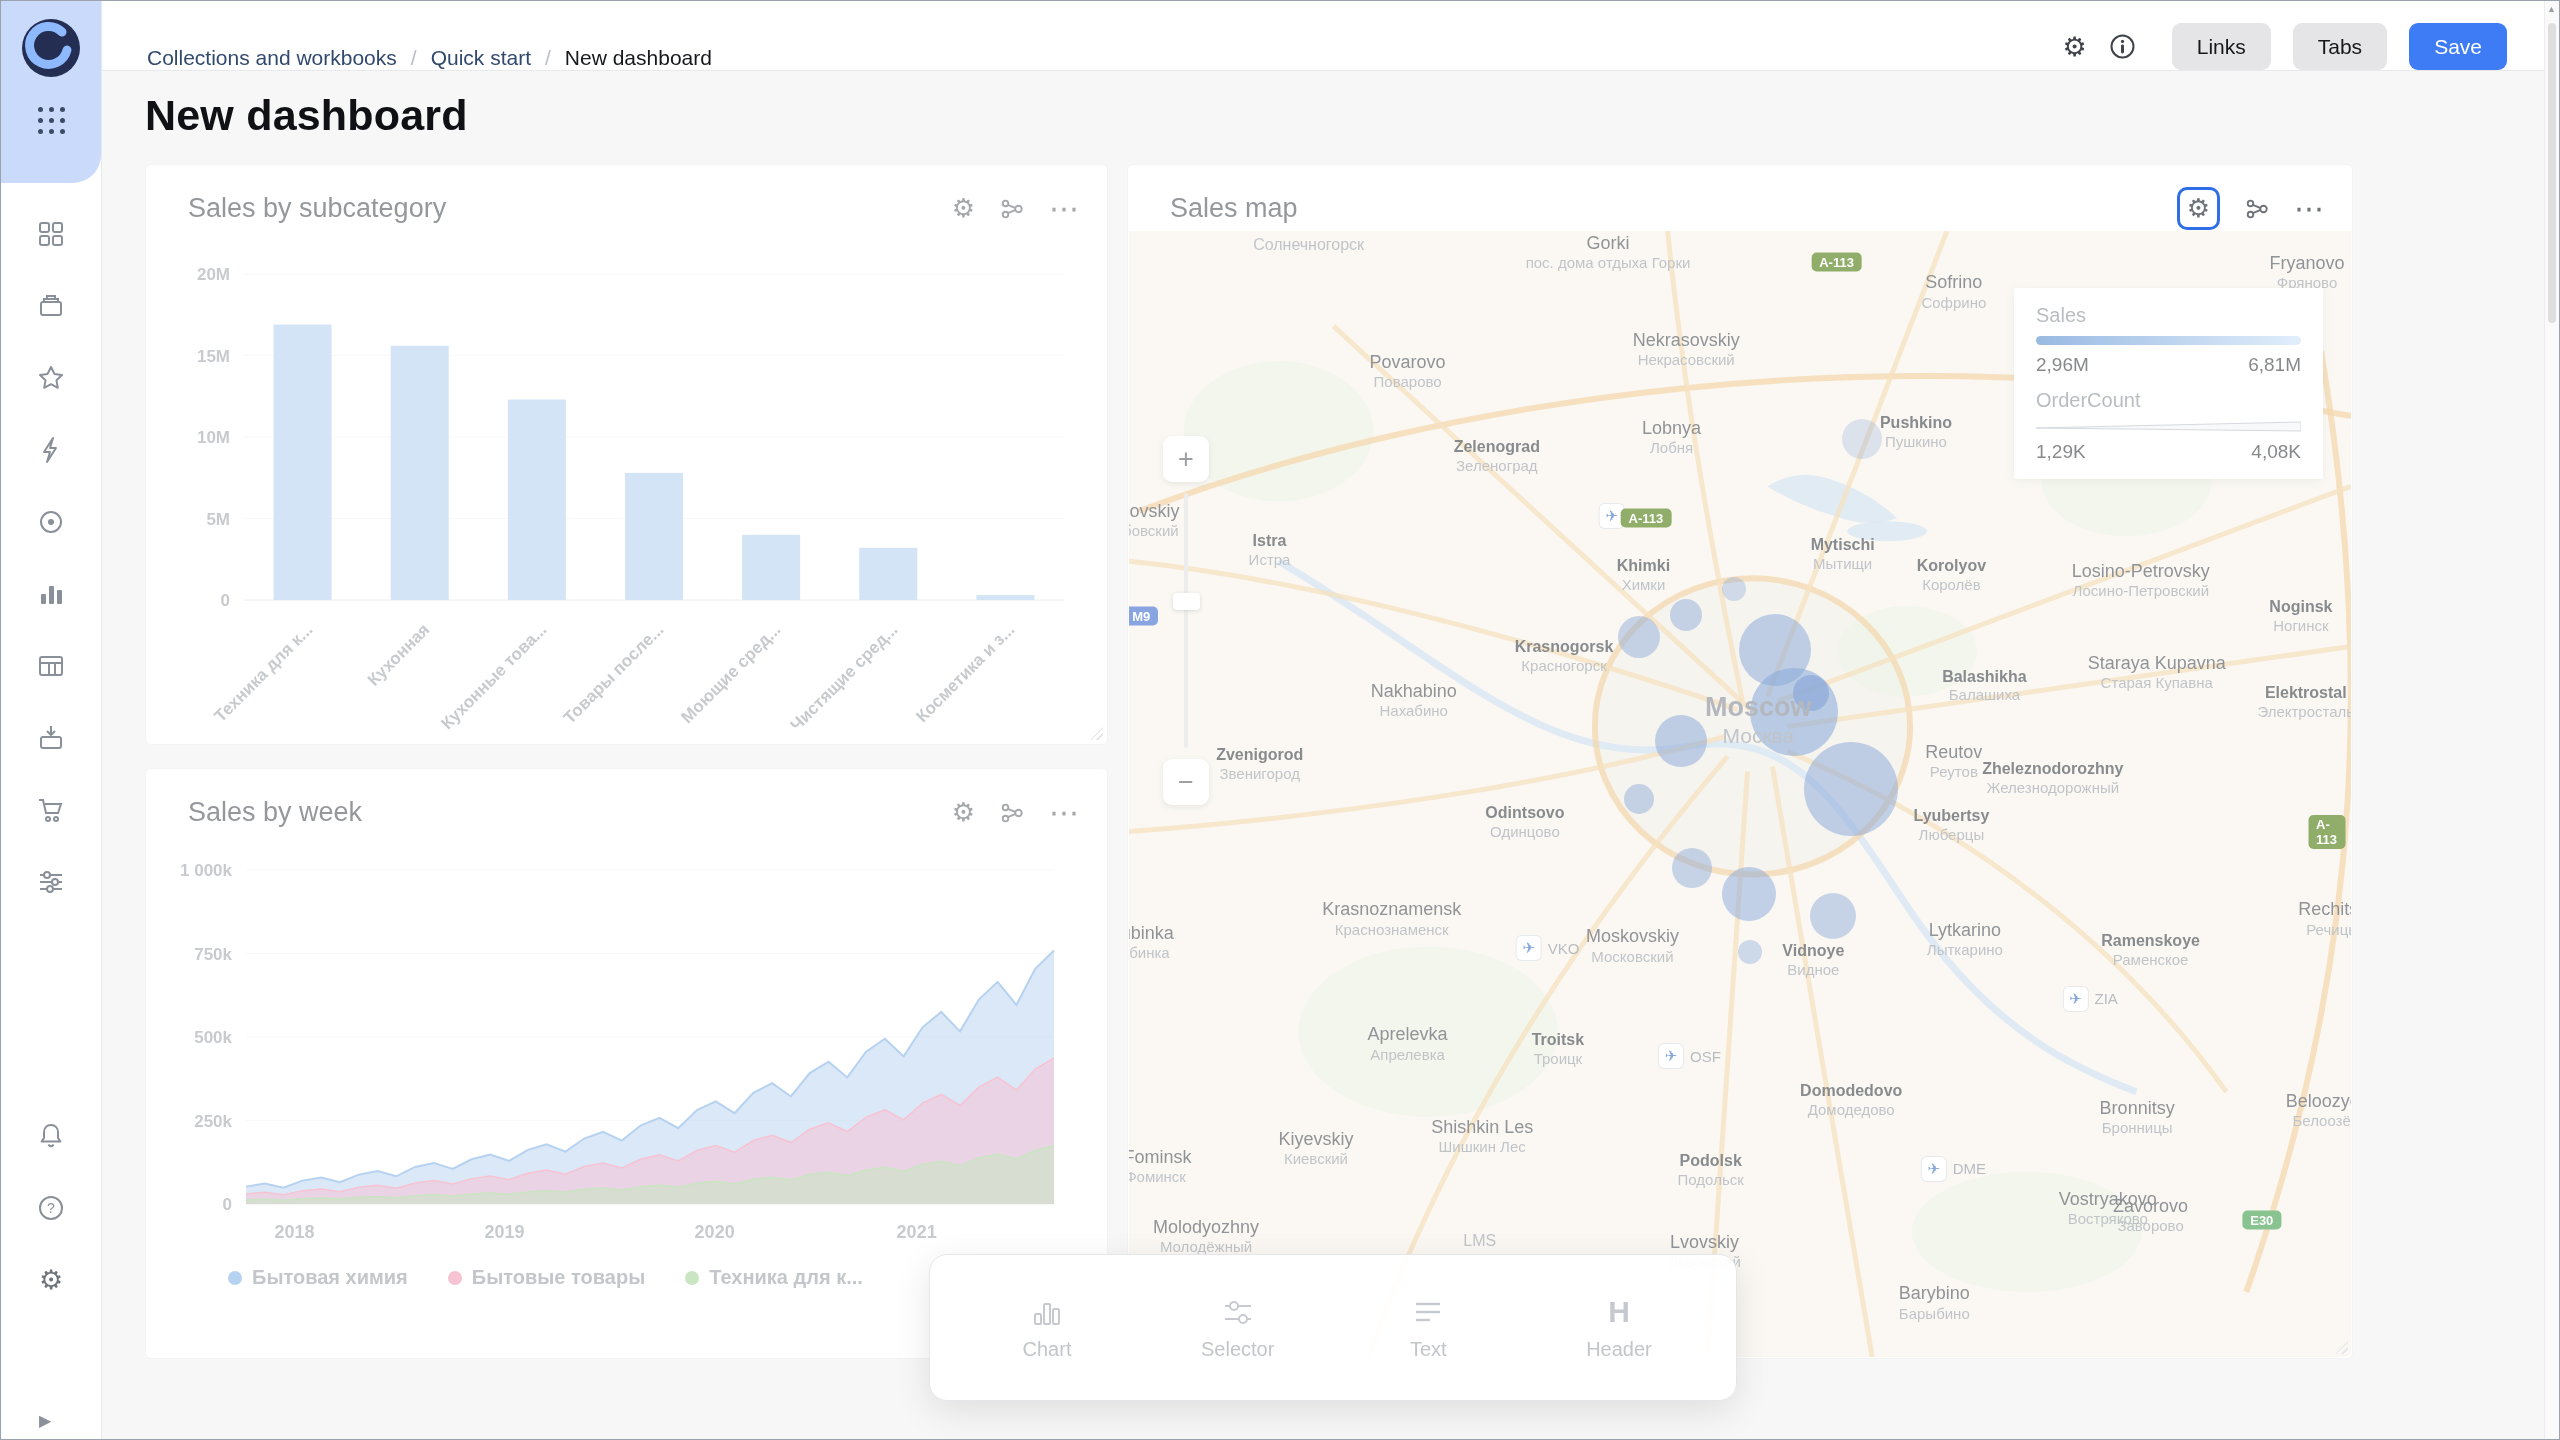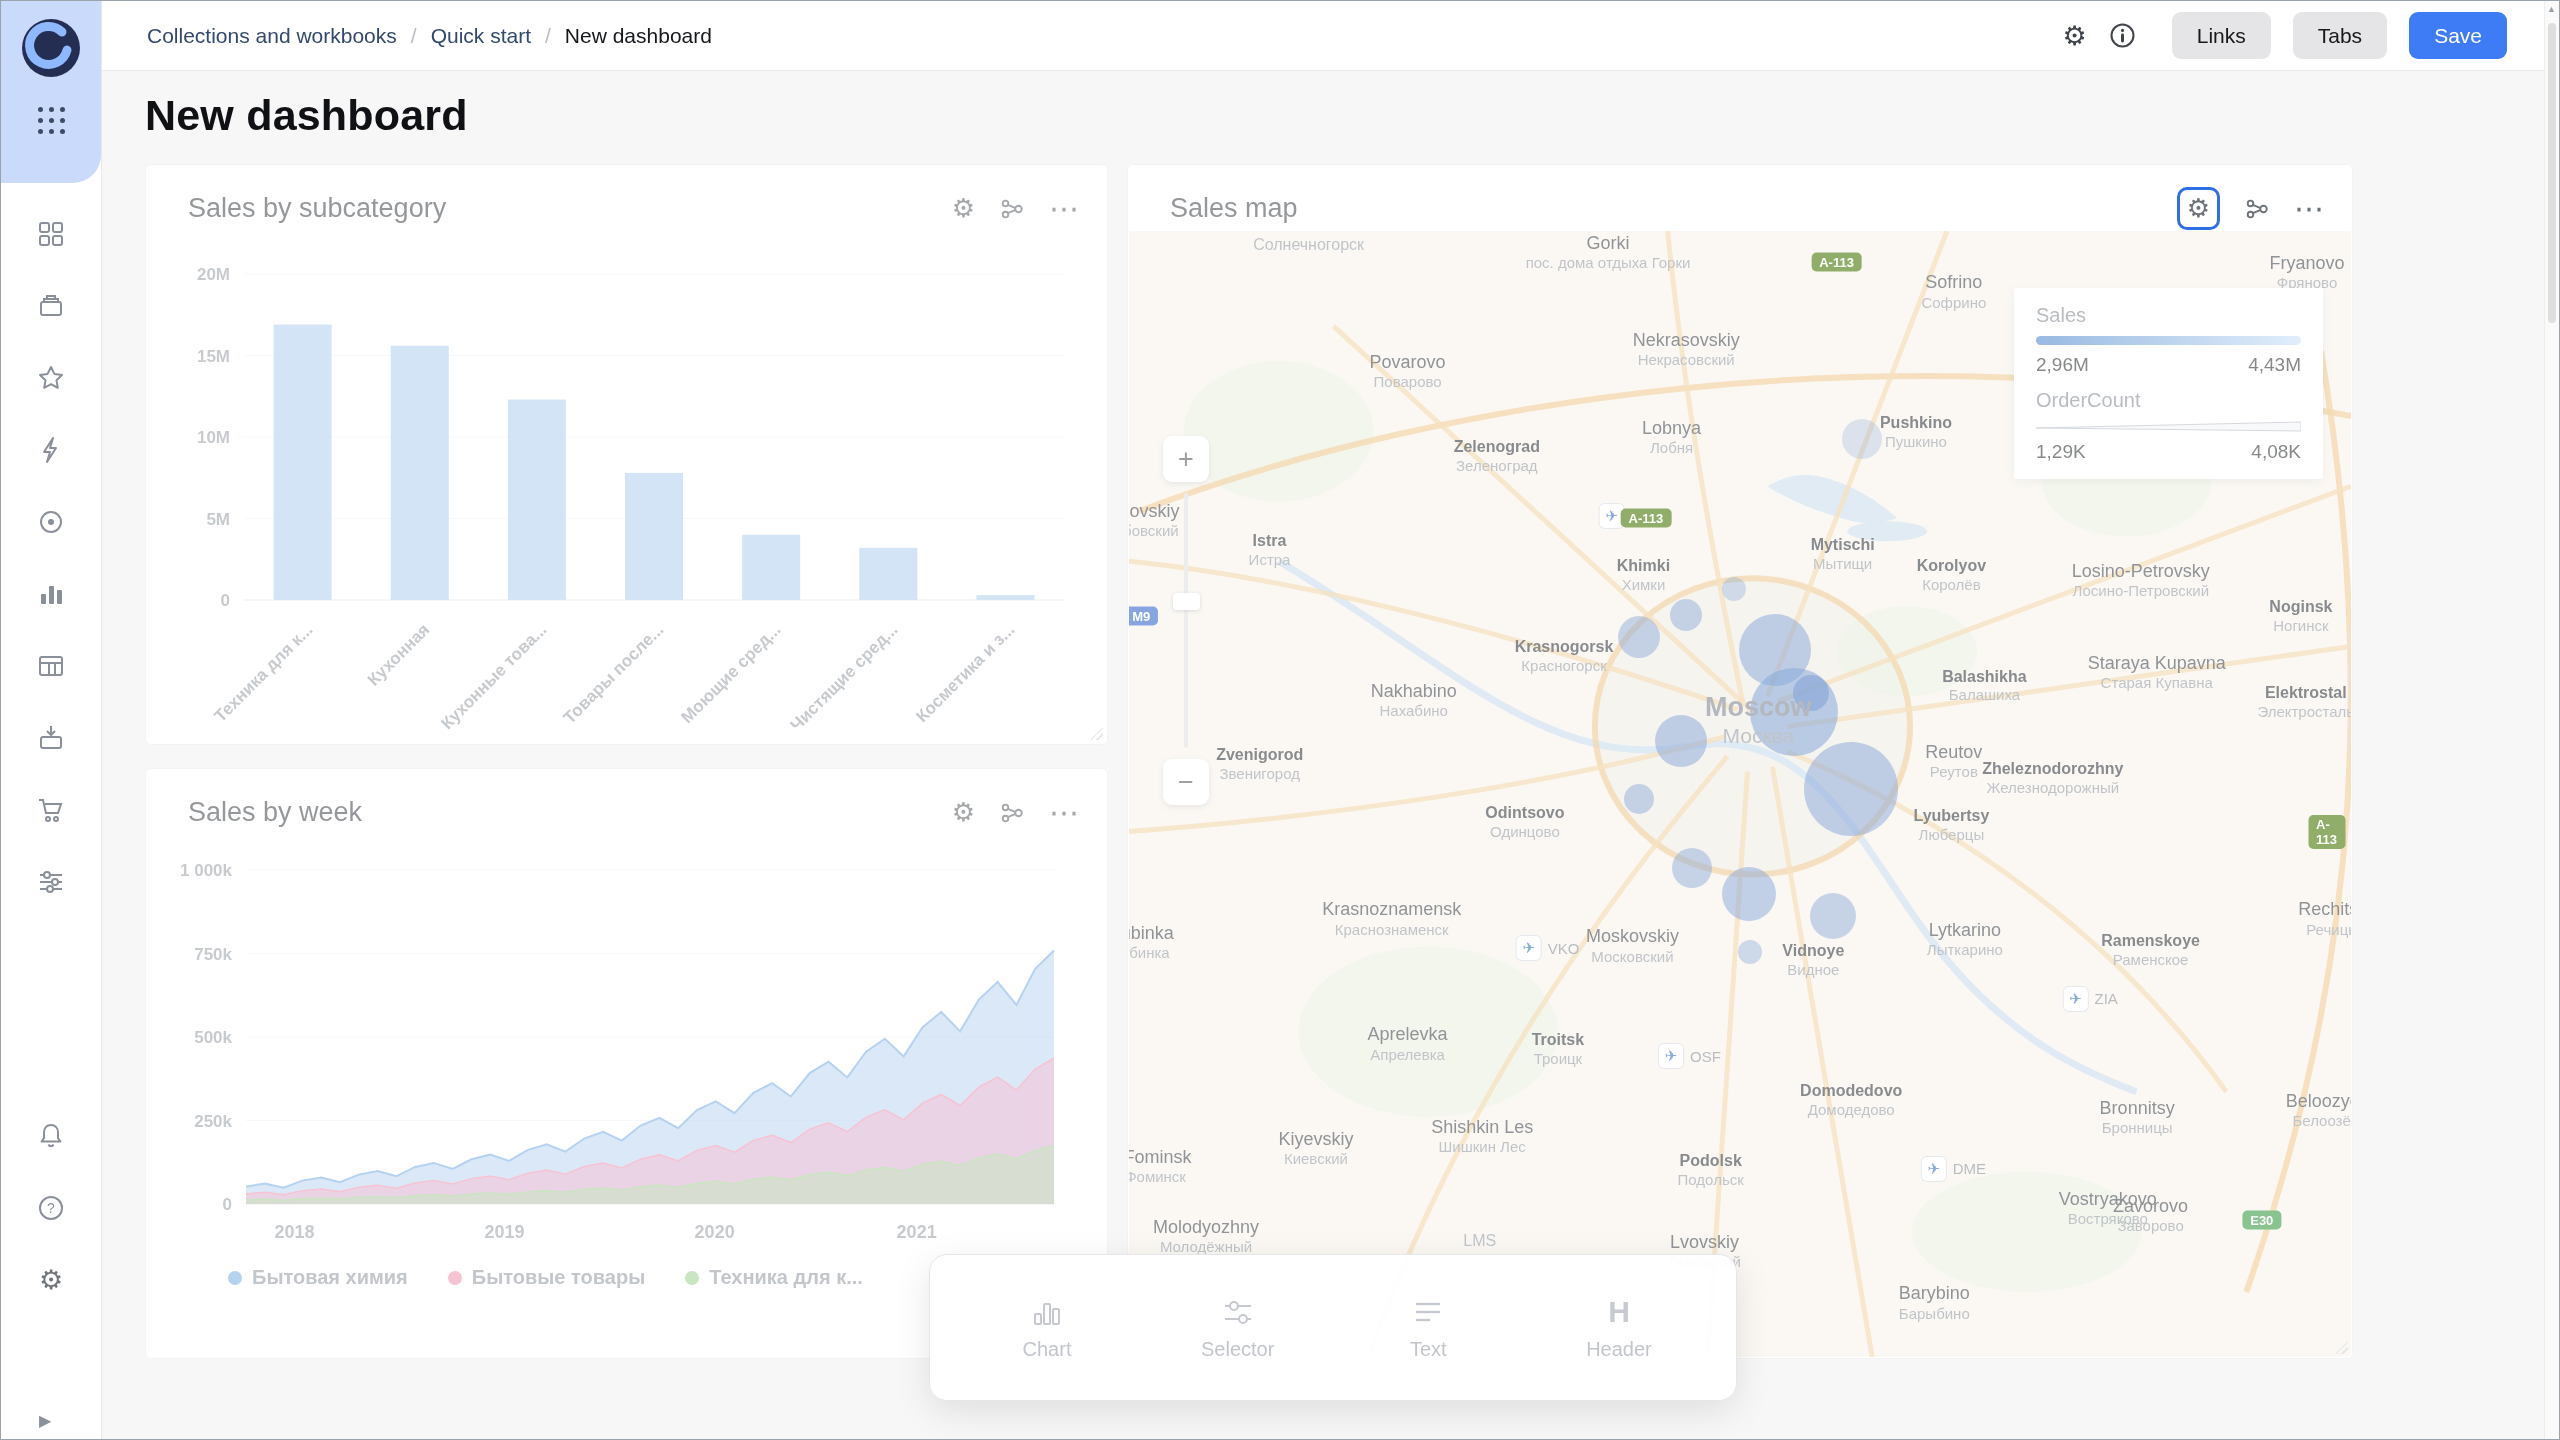--- a/index.html
+++ b/index.html
@@ -14,21 +14,21 @@
   .apps{position:absolute;top:106px;left:37px;display:grid;grid-template-columns:repeat(3,5px);gap:6px;}
   .apps i{width:5px;height:5px;border-radius:50%;background:#3d4a66;}
   .nav-col{position:absolute;top:218px;left:0;width:100px;display:flex;flex-direction:column;gap:42px;align-items:center;}
   .nav-btn{width:30px;height:30px;display:flex;align-items:center;justify-content:center;}
   .nav-btn svg{width:30px;height:30px;}
   .side-bottom{position:absolute;top:1120px;left:0;width:100px;display:flex;flex-direction:column;gap:42px;align-items:center;}
   .glyph-gear{font-size:27px;color:#70757c;line-height:30px;}
   .collapse{position:absolute;bottom:9px;left:38px;color:#8b919b;font-size:16px;}
 
   
-  .topbar{position:absolute;left:100px;top:0;right:14px;height:70px;background:#fff;border-bottom:1px solid #e7e9eb;display:flex;align-items:center;padding:0 38px 0 46px;box-sizing:border-box;z-index:90;}
+  .topbar{position:absolute;left:100px;top:0;right:14px;height:70px;background:#fff;border-bottom:1px solid #e7e9eb;display:flex;align-items:flex-end;padding:0 38px 0 46px;box-sizing:border-box;z-index:90;}
   .crumbs{display:flex;align-items:center;gap:14px;font-size:21px;}
   .crumbs a{color:#32496e;text-decoration:none;cursor:pointer;}
   .crumbs .sep{color:#b9bec6;}
   .crumb-current{color:#16181c;}
   .top-actions{margin-left:auto;display:flex;align-items:center;gap:22px;}
   .icon-btn{font-size:27px;color:#3f434a;display:flex;align-items:center;}
   .btn{height:47px;padding:0 25px;border-radius:9px;font-size:21px;display:flex;align-items:center;}
   .btn.gray{background:#e5e5e7;color:#17181a;}
   .btn.blue{background:#3e7cf6;color:#fff;}
   .btn.first{margin-left:14px;}
@@ -687,21 +687,21 @@
           <div class="zoom-handle"></div>
           <button class="zoom-btn zoom-minus">
               <span>−</span>
             </button>
 
           <div class="map-legend">
             <div class="ml-title">Sales</div>
             <div class="ml-grad"></div>
             <div class="ml-row">
               <span>2,96M</span>
-              <span>4,43M</span>
+              <span>6,81M</span>
             </div>
             <div class="ml-title">OrderCount</div>
             <svg class="ml-size" viewBox="0 0 266 12">
                 <polygon points="0,7 266,1 266,10" fill="#f4f6f8" stroke="#bcc2c9" stroke-width="1"></polygon>
               </svg>
             <div class="ml-row">
               <span>1,29K</span>
               <span>4,08K</span>
             </div>
           </div>

